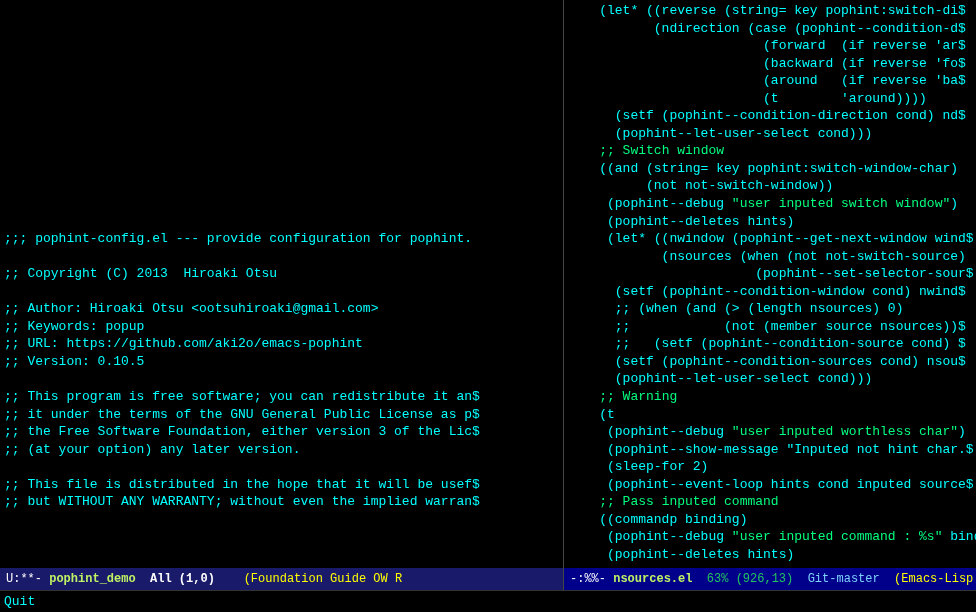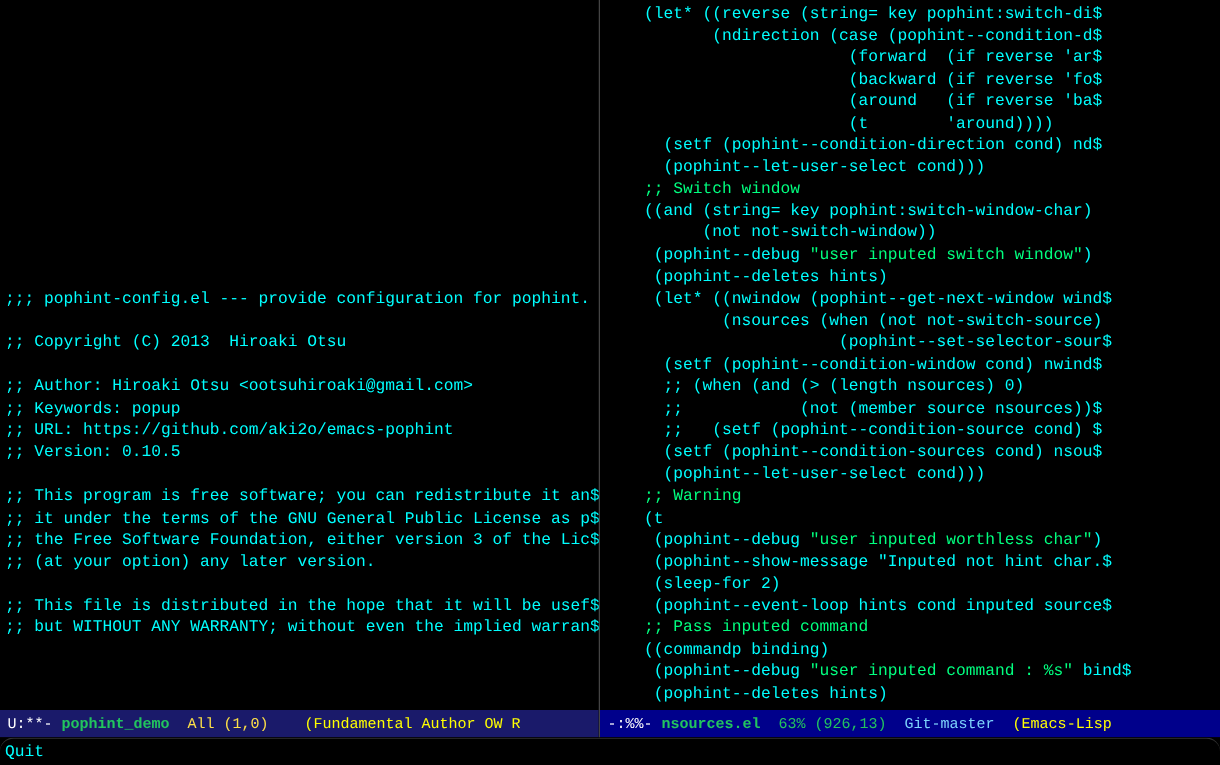--- a/index.html
+++ b/index.html
@@ -20,21 +20,21 @@
       overflow: hidden;
     }
 
     .pane {
       overflow: hidden;
       display: flex;
       flex-direction: column;
     }
 
     .pane-left {
-      width: 480px;
+      width: 564px;
       border-right: 1px solid #444;
       display: flex;
       flex-direction: column;
     }
 
     .pane-right {
       flex: 1;
       display: flex;
       flex-direction: column;
     }
@@ -70,39 +70,39 @@
 
     .minibuffer {
       height: 22px;
       background: #000;
       color: #00ffff;
       display: flex;
       align-items: center;
       padding: 0 4px;
       font-size: 13px;
       border-top: 1px solid #333;
-      border-radius: 11px;
     }
     .comment { color: #00ffff; }
 
     .mode-line-filename {
-      color: #22c55e;
+      color: #bef264;
       font-weight: bold;
     }
     .mode-line-flag {
       color: #ffffff;
     }
     .mode-line-info {
       color: #7dd3fc;
     }
     .mode-line-major {
       color: #ffff00;
     }
     .mode-line-pos {
-      color: #fde047;
+      color: #ffffff;
+      font-weight: bold;
     }
     .mode-line-pct {
       color: #22c55e;
     }
   </style>
 </head>
 <body>
 
 <div class="editor-area">
 
@@ -137,21 +137,21 @@
 <span class="comment">;; This file is distributed in the hope that it will be usef$</span>
 <span class="comment">;; but WITHOUT ANY WARRANTY; without even the implied warran$</span>
 </div>
     <div class="mode-line mode-line-left-pane">
       <span class="mode-line-flag">U:**-</span>
       &nbsp;
       <span class="mode-line-filename">pophint_demo</span>
       &nbsp;&nbsp;
       <span class="mode-line-pos">All (1,0)</span>
       &nbsp;&nbsp;&nbsp;&nbsp;
-      <span class="mode-line-major">(Fundamental Author OW R</span>
+      <span class="mode-line-major">(Foundation Guide OW R</span>
     </div>
   </div>
 
   <div class="pane pane-right">
     <div class="code-content" id="right-code"><span style="color:#00ffff">    (let* ((reverse (string= key pophint:switch-di$</span>
 <span style="color:#00ffff">           (ndirection (case (pophint--condition-d$</span>
 <span style="color:#00ffff">                         (forward  (if reverse 'ar$</span>
 <span style="color:#00ffff">                         (backward (if reverse 'fo$</span>
 <span style="color:#00ffff">                         (around   (if reverse 'ba$</span>
 <span style="color:#00ffff">                         (t        'around))))</span>

